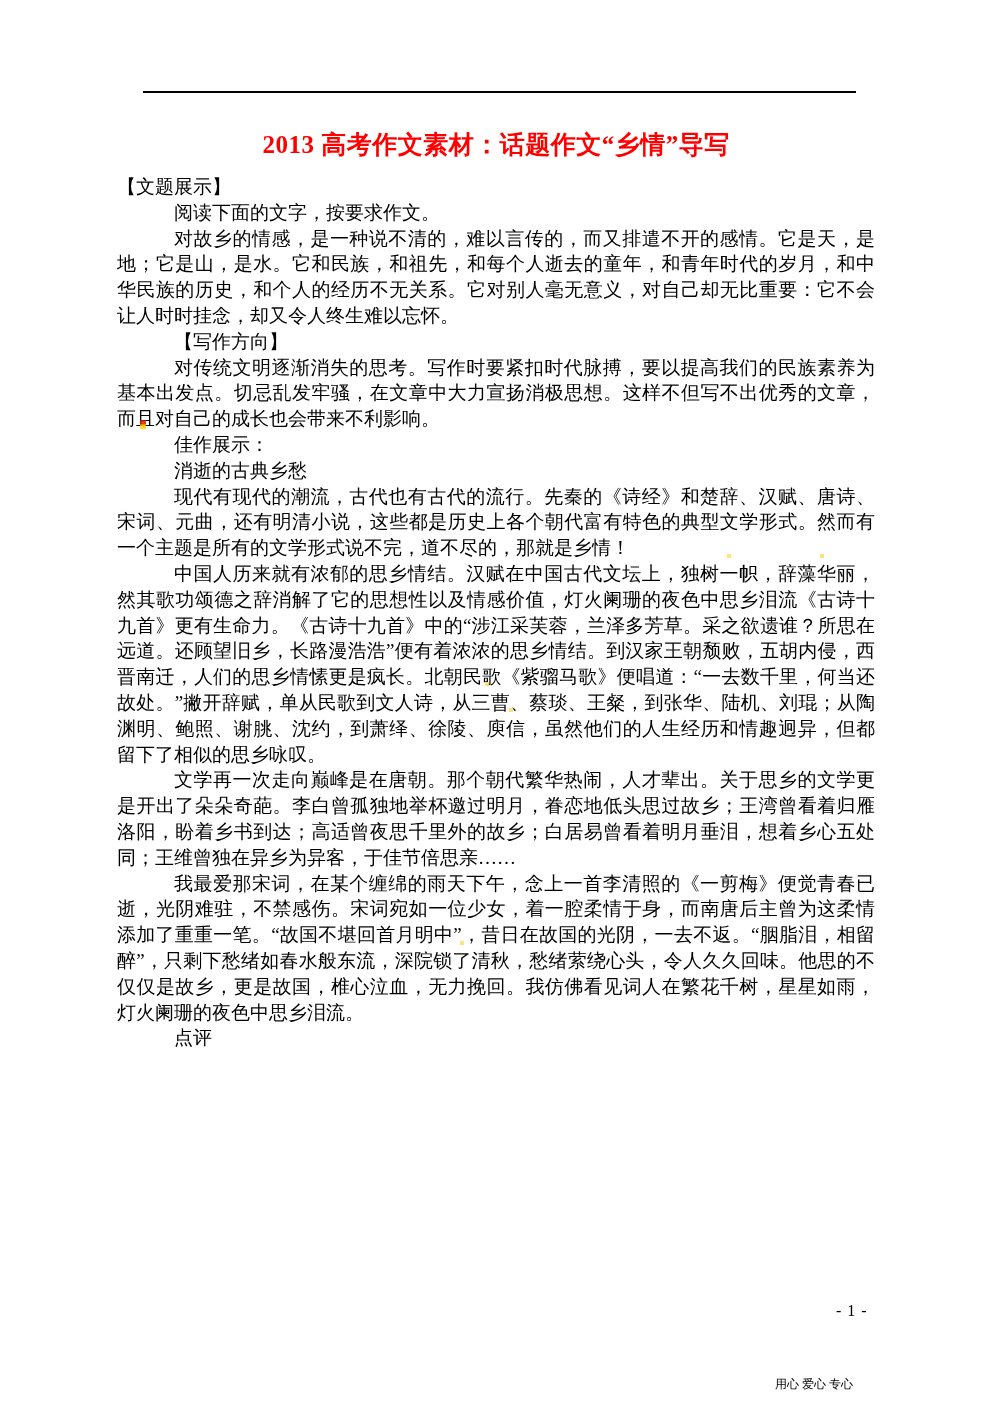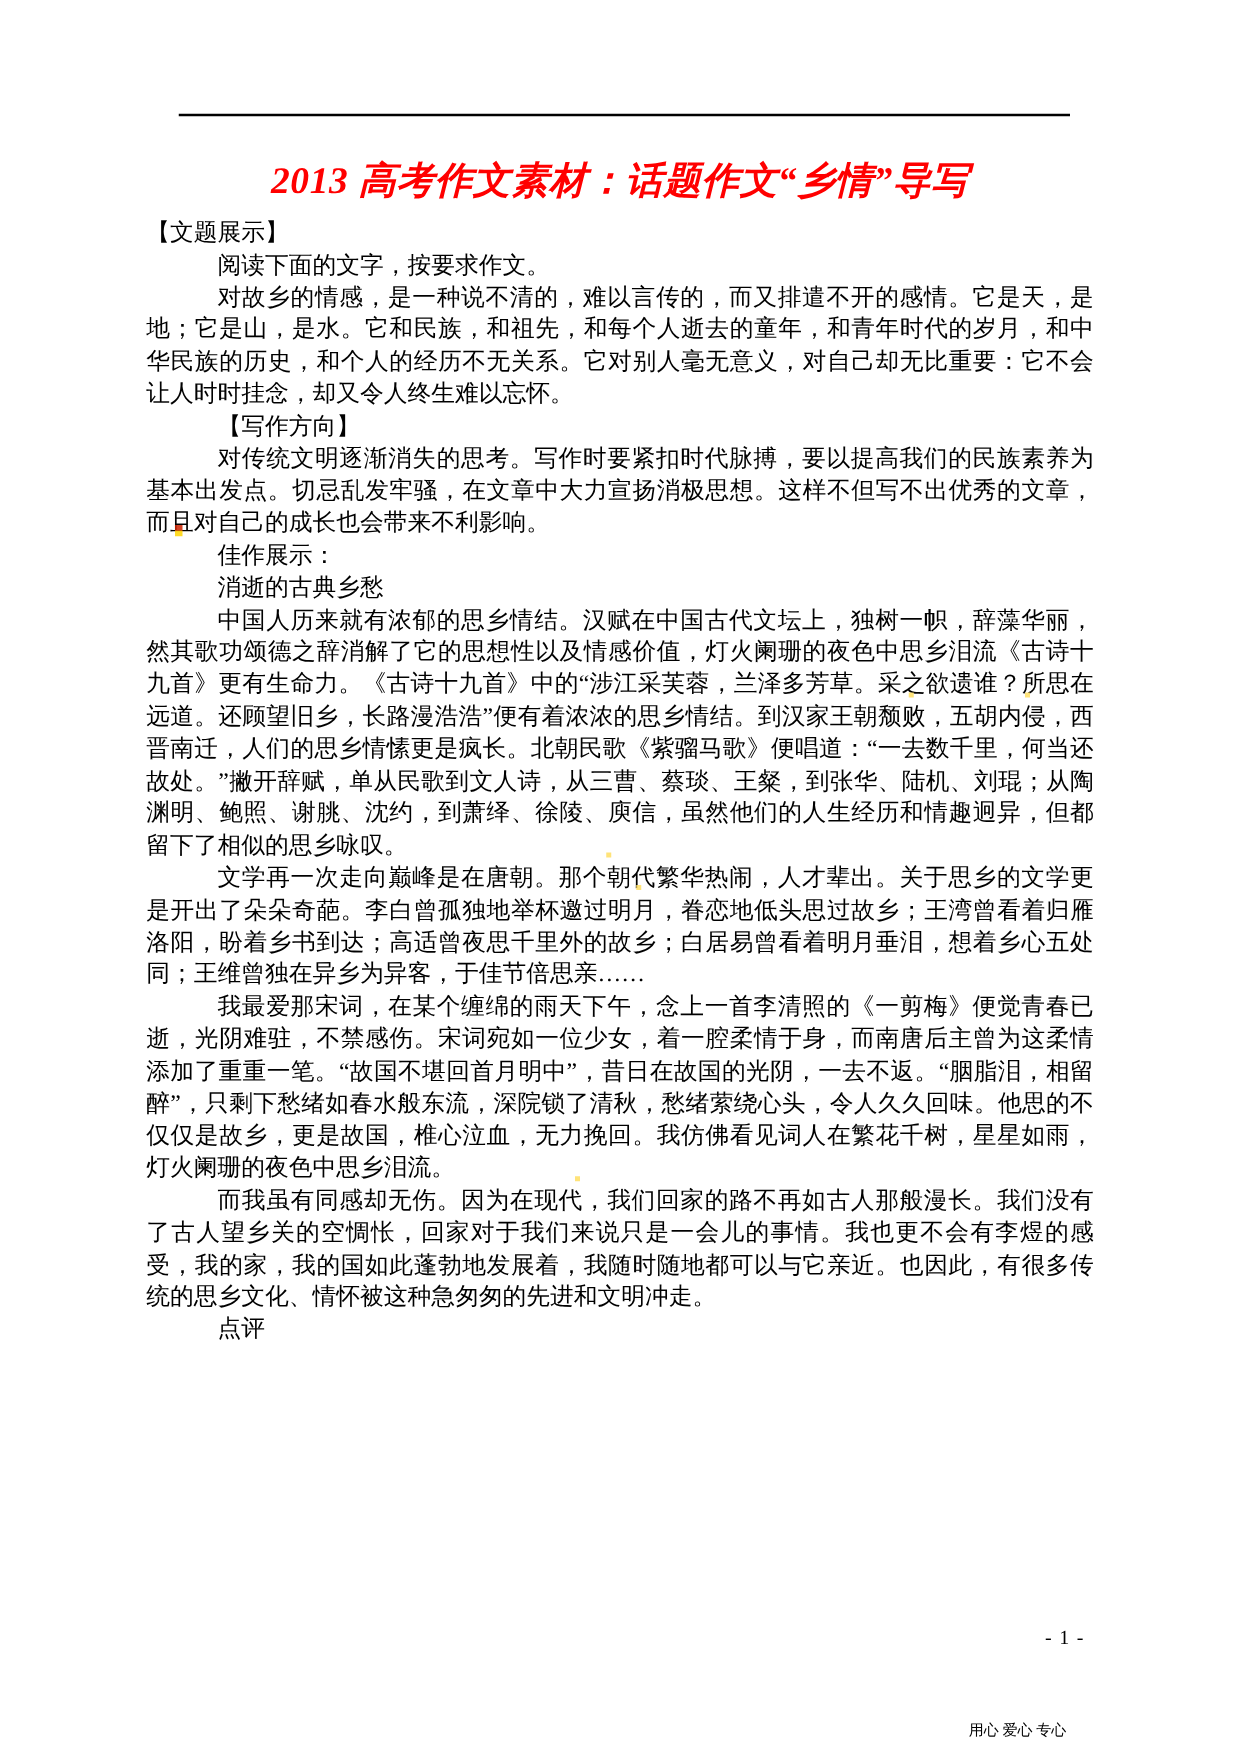--- a/index.html
+++ b/index.html
@@ -26,27 +26,26 @@
   }
   .content {
     position: absolute;
     left: 117px;
     top: 0;
     width: 758px;
   }
   .doc-title {
     margin-top: 131px;
     text-align: center;
-    font-size: 30px;
+    font-size: 25px;
     line-height: 28px;
     font-weight: bold;
     color: #ff0000;
     letter-spacing: 0.5px;
     white-space: nowrap;
-    font-style: italic;
   }
   .body-text {
     margin-top: 15px;
     font-size: 19px;
     line-height: 25.8px;
     text-align: justify;
     text-justify: inter-character;
   }
   .body-text p {
     margin: 0;
@@ -103,24 +102,24 @@
     <div class="doc-title" style="color: rgb(255, 0, 0);">2013 高考作文素材：话题作文“乡情”导写</div>
 
     <div class="body-text">
       <p class="flush">【文题展示】</p>
       <p>阅读下面的文字，按要求作文。</p>
       <p>对故乡的情感，是一种说不清的，难以言传的，而又排遣不开的感情。它是天，是地；它是山，是水。它和民族，和祖先，和每个人逝去的童年，和青年时代的岁月，和中华民族的历史，和个人的经历不无关系。它对别人毫无意义，对自己却无比重要：它不会让人时时挂念，却又令人终生难以忘怀。</p>
       <p>【写作方向】</p>
       <p>对传统文明逐渐消失的思考。写作时要紧扣时代脉搏，要以提高我们的民族素养为基本出发点。切忌乱发牢骚，在文章中大力宣扬消极思想。这样不但写不出优秀的文章，而且对自己的成长也会带来不利影响。</p>
       <p>佳作展示：</p>
       <p>消逝的古典乡愁</p>
+      <p>现代有现代的潮流，古代也有古代的流行。先秦的《诗经》和楚辞、汉赋、唐诗、宋词、元曲，还有明清小说，这些都是历史上各个朝代富有特色的典型文学形式。然而有一个主题是所有的文学形式说不完，道不尽的，那就是乡情！</p>
       <p>中国人历来就有浓郁的思乡情结。汉赋在中国古代文坛上，独树一帜，辞藻华丽，然其歌功颂德之辞消解了它的思想性以及情感价值，灯火阑珊的夜色中思乡泪流《古诗十九首》更有生命力。《古诗十九首》中的“涉江采芙蓉，兰泽多芳草。采之欲遗谁？所思在远道。还顾望旧乡，长路漫浩浩”便有着浓浓的思乡情结。到汉家王朝颓败，五胡内侵，西晋南迁，人们的思乡情愫更是疯长。北朝民歌《紫骝马歌》便唱道：“一去数千里，何当还故处。”撇开辞赋，单从民歌到文人诗，从三曹、蔡琰、王粲，到张华、陆机、刘琨；从陶渊明、鲍照、谢朓、沈约，到萧绎、徐陵、庾信，虽然他们的人生经历和情趣迥异，但都留下了相似的思乡咏叹。</p>
       <p>文学再一次走向巅峰是在唐朝。那个朝代繁华热闹，人才辈出。关于思乡的文学更是开出了朵朵奇葩。李白曾孤独地举杯邀过明月，眷恋地低头思过故乡；王湾曾看着归雁洛阳，盼着乡书到达；高适曾夜思千里外的故乡；白居易曾看着明月垂泪，想着乡心五处同；王维曾独在异乡为异客，于佳节倍思亲……</p>
       <p>我最爱那宋词，在某个缠绵的雨天下午，念上一首李清照的《一剪梅》便觉青春已逝，光阴难驻，不禁感伤。宋词宛如一位少女，着一腔柔情于身，而南唐后主曾为这柔情添加了重重一笔。“故国不堪回首月明中”，昔日在故国的光阴，一去不返。“胭脂泪，相留醉”，只剩下愁绪如春水般东流，深院锁了清秋，愁绪萦绕心头，令人久久回味。他思的不仅仅是故乡，更是故国，椎心泣血，无力挽回。我仿佛看见词人在繁花千树，星星如雨，灯火阑珊的夜色中思乡泪流。</p>
-      <p>而我虽有同感却无伤。因为在现代，我们回家的路不再如古人那般漫长。我们没有了古人望乡关的空惆怅，回家对于我们来说只是一会儿的事情。我也更不会有李煜的感受，我的家，我的国如此蓬勃地发展着，我随时随地都可以与它亲近。也因此，有很多传统的思乡文化、情怀被这种急匆匆的先进和文明冲走。</p>
       <p>点评</p>
     </div>
   </div>
 
   <div class="proof-mark"></div>
   <div class="speck" style="left:727px; top:554px;"></div>
   <div class="speck" style="left:820px; top:554px;"></div>
   <div class="speck" style="left:485px; top:682px;"></div>
   <div class="speck" style="left:509px; top:708px;"></div>
   <div class="speck" style="left:460px; top:941px;"></div>

